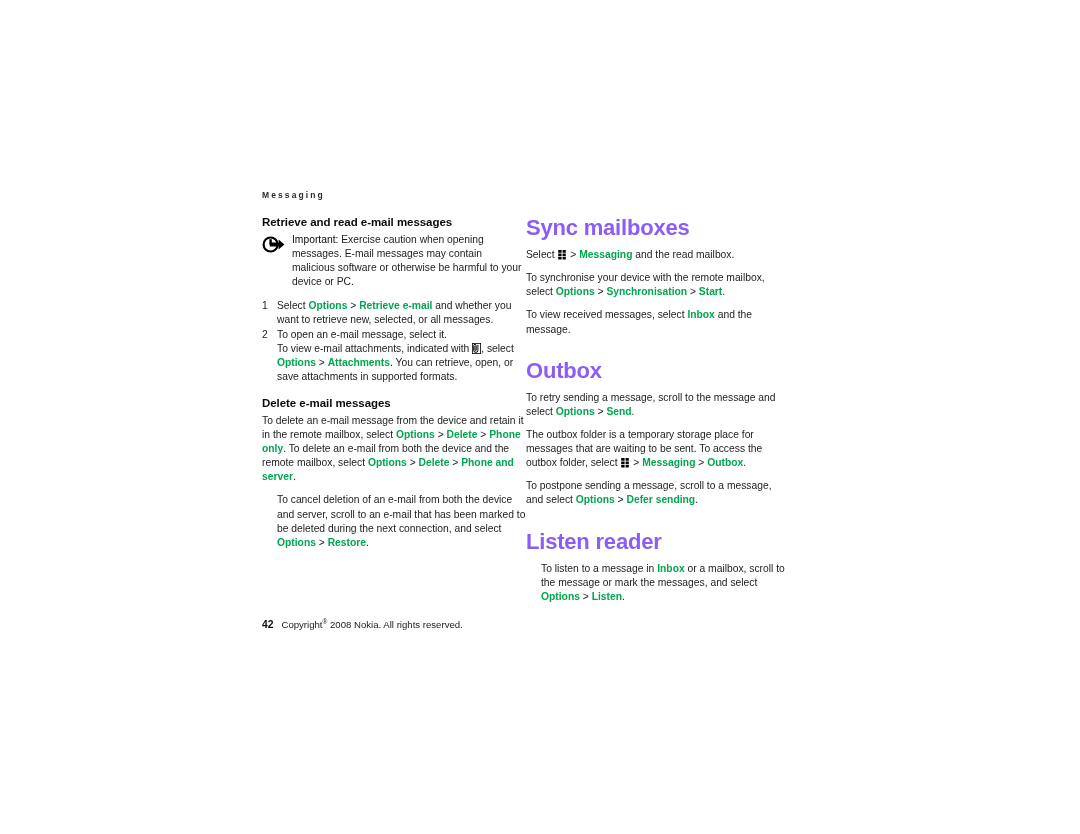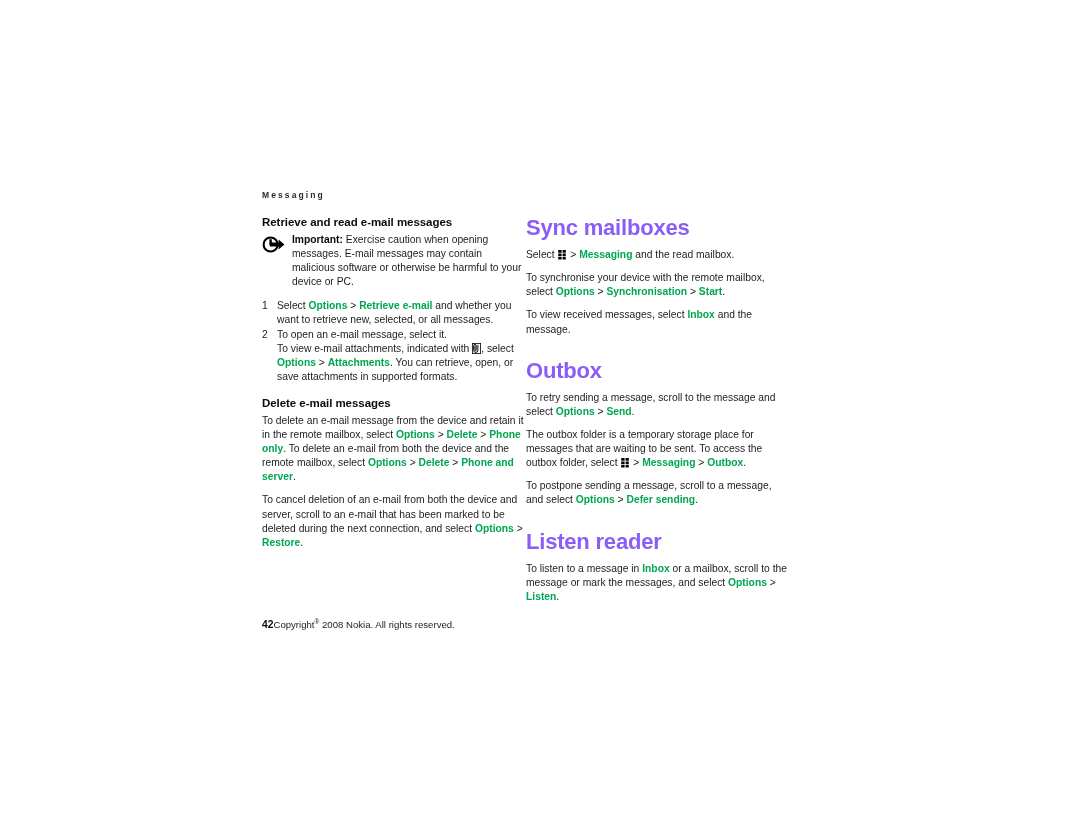--- a/index.html
+++ b/index.html
@@ -61,32 +61,32 @@
     margin-top: 13px;
   }
 
   
   p.body {
     font-size: 10.3px;
     line-height: 14.1px;
     margin: 0 0 9px 0;
     color: #1c1c1c;
   }
-  p.body:last-child { margin-bottom: 0; }
+  p.body:last-child { margin-bottom: 0; margin-left: 15px; }
 
   .ui {
     color: #00a650;
     font-weight: 700;
   }
   .sep {
     color: #1c1c1c;
     font-weight: 400;
   }
   .bold {
-    font-weight: 700;
+    font-weight: 400;
     color: #0b0b0b;
   }
 
   
   .note {
     display: flex;
     gap: 7px;
     margin: 0 0 10px 0;
     align-items: flex-start;
   }
@@ -140,21 +140,21 @@
 
   
   .footer {
     position: absolute;
     left: 262px;
     top: 618px;
     font-size: 9.6px;
     color: #1c1c1c;
     display: flex;
     align-items: flex-end;
-    gap: 0;
+    gap: 8px;
   }
   .footer .pageno {
     font-weight: 700;
     font-size: 10.3px;
     color: #0b0b0b;
   }
   .footer .reg {
     font-size: 6.5px;
     vertical-align: super;
   }

